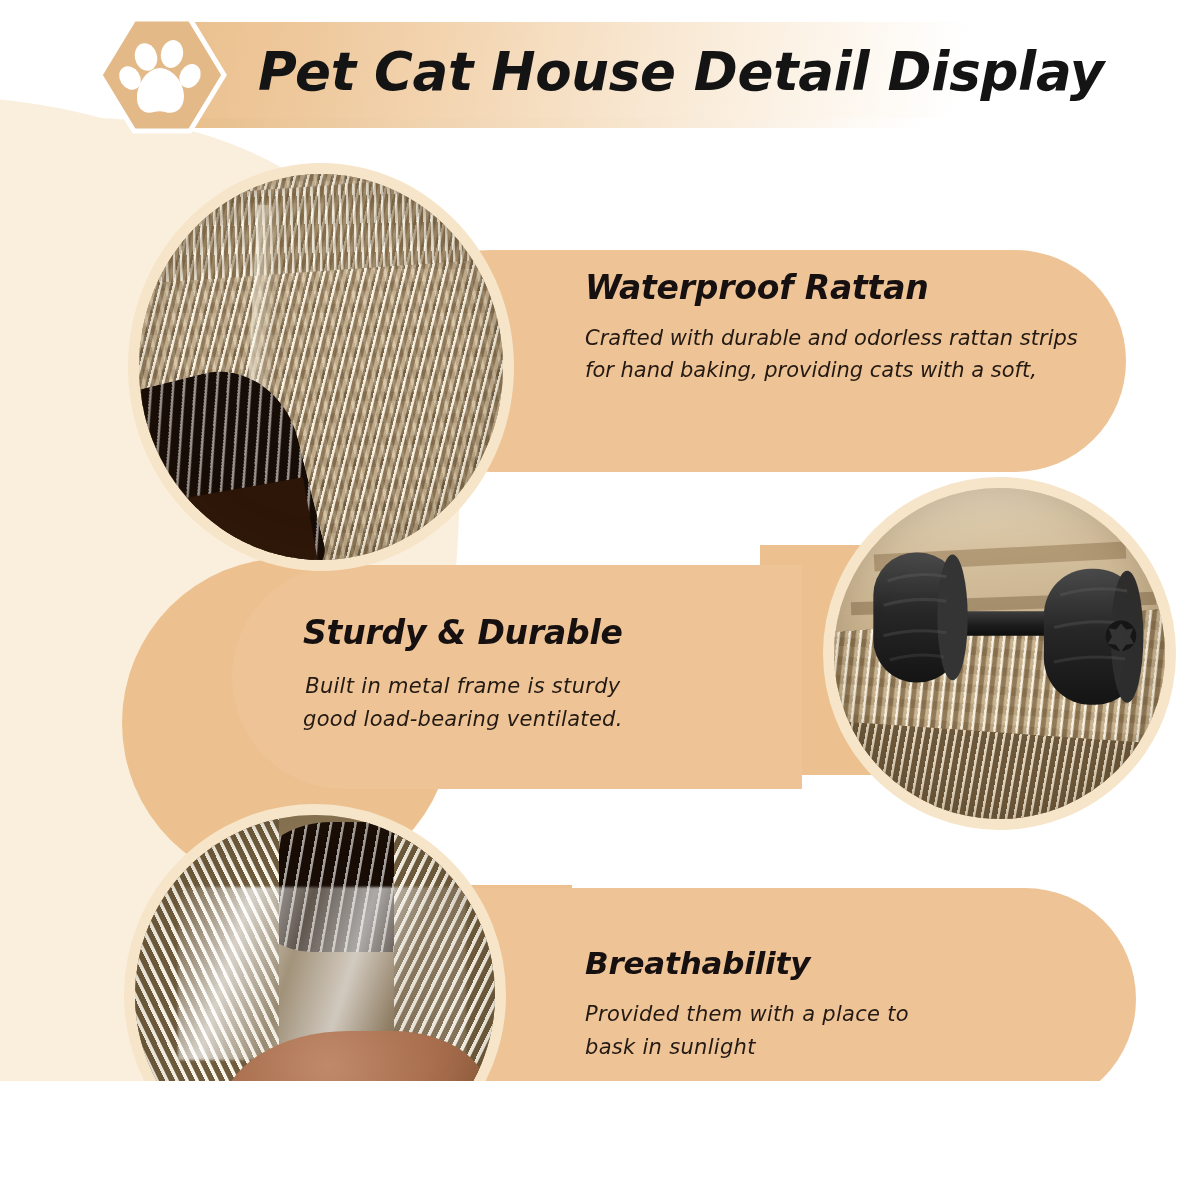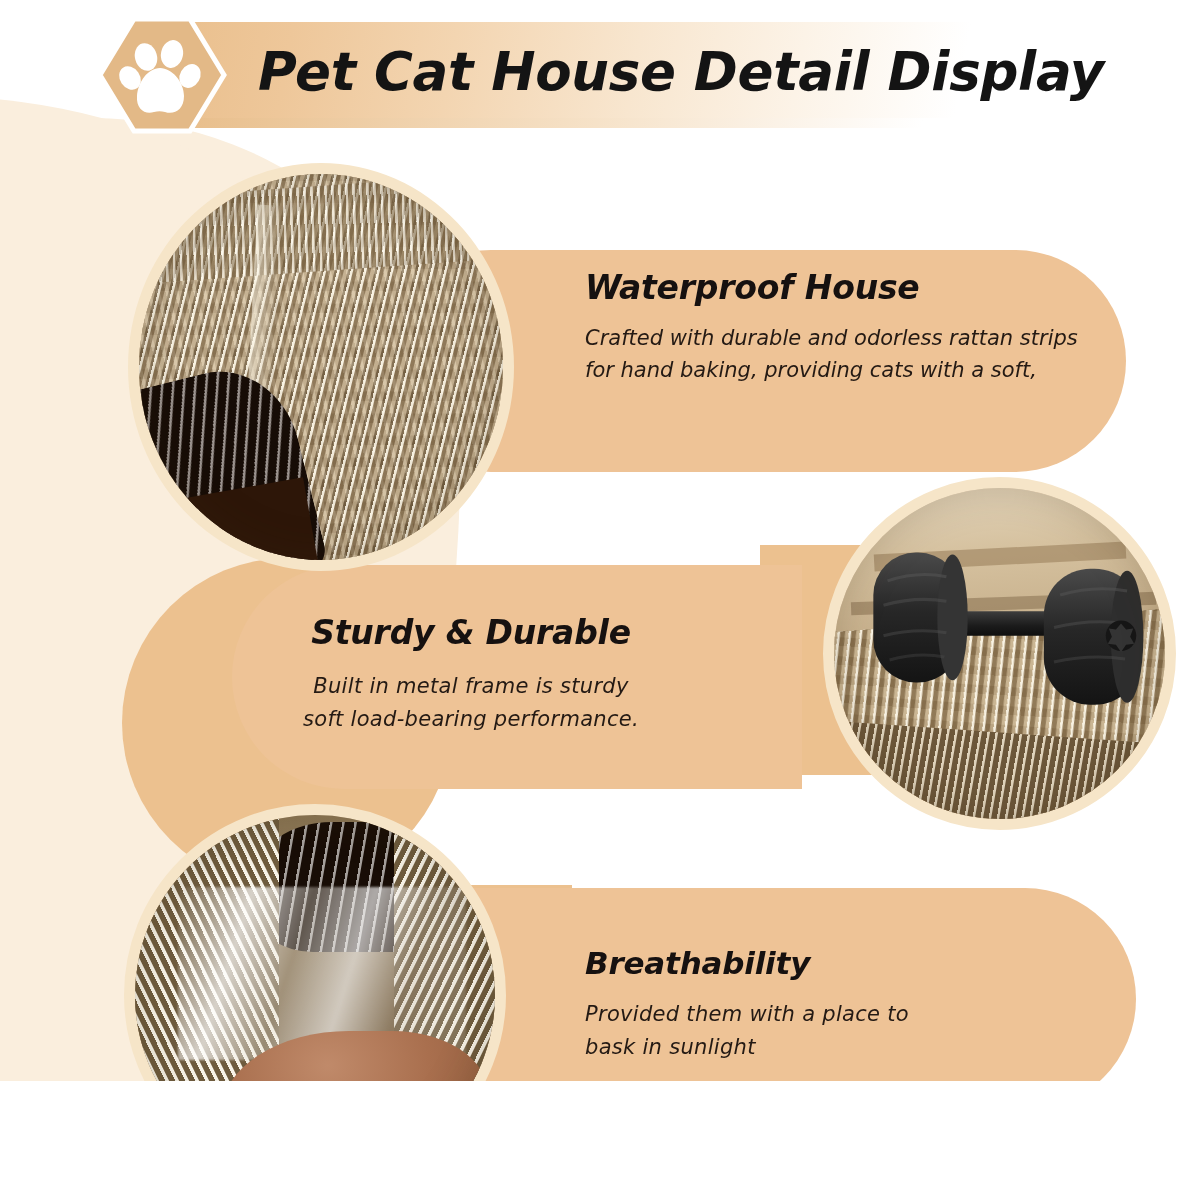--- a/index.html
+++ b/index.html
@@ -422,21 +422,21 @@
       <div class="rattan"></div>
       <div class="p1-top-band"></div>
       <div class="p1-edge"></div>
       <div class="p1-dark"></div>
       <div class="p1-dark-solid"></div>
     </div>
     <div class="photo-shade"></div>
   </div>
 
   <div class="pill-text text-1">
-    <div class="pill-heading">Waterproof House</div>
+    <div class="pill-heading">Waterproof Rattan</div>
     <div class="pill-body">
       <div>Crafted with durable and odorless rattan strips</div>
       <div>for hand baking, providing cats with a soft,</div>
     </div>
   </div>
 
   <div class="pill pill-2"></div>
 
   <div class="photo photo-2">
     <div class="photo-inner">
@@ -481,21 +481,21 @@
         </g>
       </svg>
     </div>
     <div class="photo-shade"></div>
   </div>
 
   <div class="pill-text text-2">
     <div class="pill-heading">Sturdy &amp; Durable</div>
     <div class="pill-body">
       <div>Built in metal frame is sturdy</div>
-      <div>soft load-bearing performance.</div>
+      <div>good load-bearing ventilated.</div>
     </div>
   </div>
 
   <div class="pill pill-3"></div>
 
   <div class="photo photo-3">
     <div class="photo-inner">
       <div class="p3-bg"></div>
       <div class="p3-dark"></div>
       <div class="p3-weave-left"></div>

